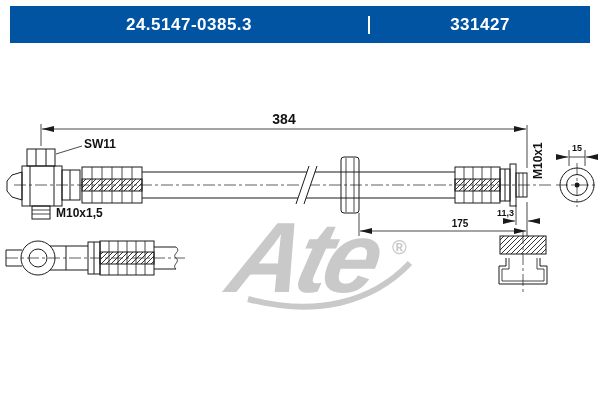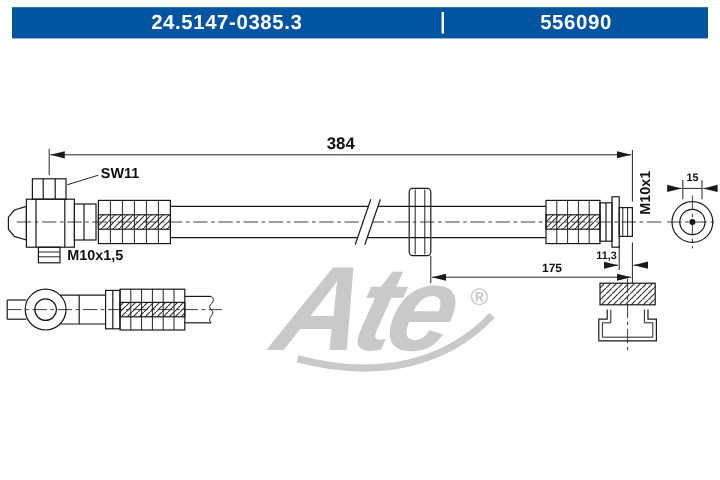--- a/index.html
+++ b/index.html
@@ -1,18 +1,18 @@
 <!DOCTYPE html>
 <html style="--header_bg: #0054a2; --line: #1a1a1a; --watermark: #c9c9c9;"><head>
 <meta charset="utf-8">
 <style>
   html,body{margin:0;padding:0}
   body{width:600px;height:400px;background:#fff;position:relative;overflow:hidden;
        font-family:"Liberation Sans",sans-serif}
-  #header{position:absolute;left:10px;top:6px;width:580px;height:26px;
+  #header{position:absolute;left:10px;top:6px;width:580px;height:37px;
           background:var(--header_bg,#0054a2);display:flex;align-items:center;
           color:#fff;font-weight:bold;font-size:17px;letter-spacing:.5px}
   #header .pn{width:358px;text-align:center}
   #header .vdiv{width:2px;height:18px;background:#fff}
   #header .rn{flex:1;text-align:center}
   svg{position:absolute;left:0;top:0}
   text{font-family:"Liberation Sans",sans-serif;fill:#111}
   .s{stroke:var(--line,#1a1a1a);fill:none;stroke-width:1}
   .thin{stroke-width:.8}
   .cl{stroke:var(--line,#1a1a1a);stroke-width:.7;fill:none;stroke-dasharray:12 3 3 3}
@@ -27,21 +27,21 @@
       fill:var(--watermark,#c9c9c9);letter-spacing:-6px}
   .wmr{font-size:20px;font-weight:bold;fill:var(--watermark,#c9c9c9)}
   .wmsw{stroke:var(--watermark,#c9c9c9);stroke-width:6;fill:none}
 </style>
 </head>
 <body>
 
 <div id="header">
   <span class="pn">24.5147-0385.3</span>
   <span class="vdiv"></span>
-  <span class="rn">556090</span>
+  <span class="rn">331427</span>
 </div>
 
 <svg width="600" height="400" viewBox="0 0 600 400">
   <defs>
     <marker id="arr" markerWidth="13" markerHeight="8" refX="12" refY="4" orient="auto" markerUnits="userSpaceOnUse">
       <path d="M0,1 L12,4 L0,7 Z" fill="#1a1a1a"></path>
     </marker>
     <pattern id="hatch" width="5" height="5" patternUnits="userSpaceOnUse">
       <path d="M0,5 L5,0" stroke="#333" stroke-width="1"></path>
     </pattern>

